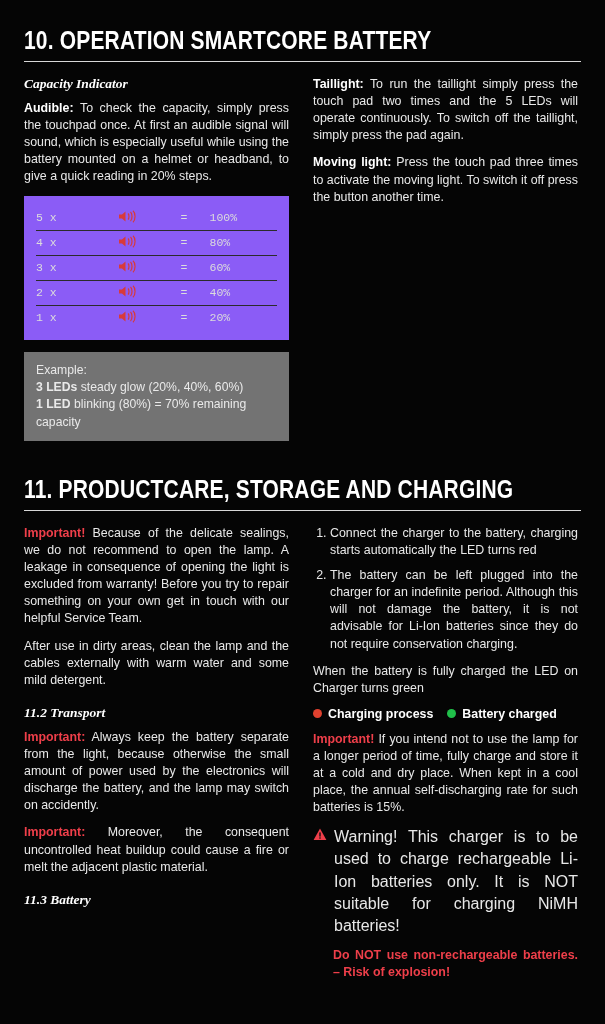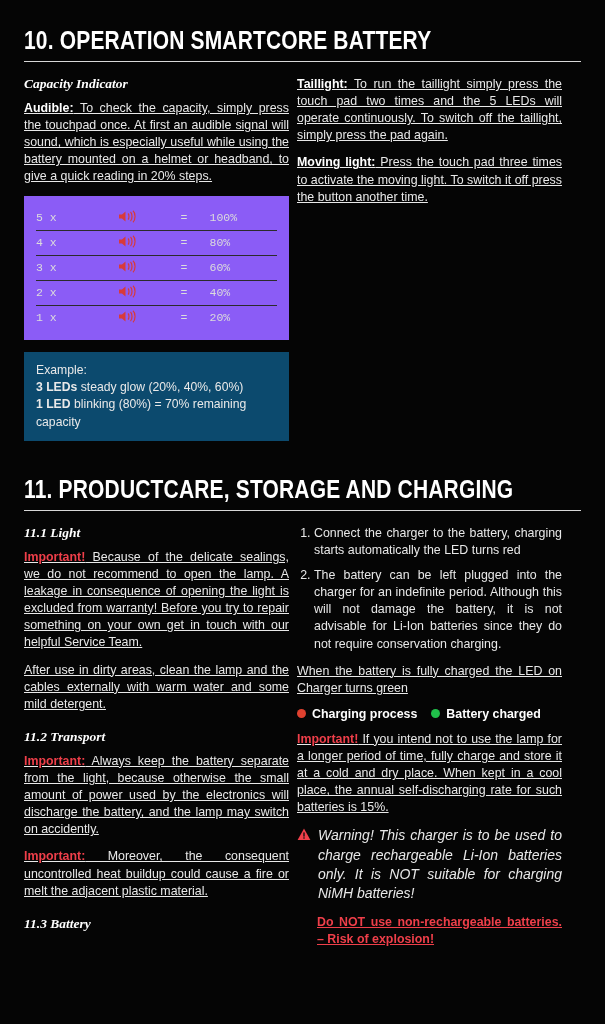--- a/index.html
+++ b/index.html
@@ -39,26 +39,26 @@
     border: 0;
     border-top: 1px solid #d8d8d8;
     margin: 6px 0 0 0;
   }
   .head-block { margin-top: 26px; }
   .head-block.second { margin-top: 34px; }
 
   
   .cols {
     display: flex;
-    gap: 8px;
+    gap: 24px;
     margin-top: 14px;
   }
   .col { width: 265px; }
 
-  p { margin: 0 0 10px 0; text-decoration: underline; }
+  p { margin: 0 0 10px 0; }
 
   .sub-italic {
     font-family: "Liberation Serif", serif;
     font-style: italic;
     font-weight: bold;
     font-size: 13.5px;
     color: #ffffff;
     margin: 0 0 8px 0;
   }
 
@@ -94,21 +94,21 @@
   td.c-count { width: 34%; }
   td.c-icon  { width: 26%; }
   td.c-eq    { width: 12%; }
   td.c-val   { width: 28%; }
 
   .spk { display: inline-block; line-height: 1; }
   .spk svg { display: block; }
 
   
   .example {
-    background: #0c4a6e;
+    background: #737373;
     padding: 10px 12px;
     font-size: 12.2px;
     line-height: 1.42;
     color: #e9e9e9;
     margin-top: 6px;
   }
   .example .t { display: block; }
 
   
   ol.steps {
@@ -129,21 +129,21 @@
     font-size: 12.4px;
     font-weight: bold;
     color: #ffffff;
   }
   .legend .item { display: flex; align-items: center; gap: 6px; }
   .dot { width: 9px; height: 9px; border-radius: 50%; display: inline-block; }
 
   
   .warn-row { display: flex; gap: 7px; align-items: flex-start; }
   .warn-tri { flex: 0 0 auto; margin-top: 1px; }
-  .warn-txt { font-size: 14px; line-height: 1.38; text-align: justify; font-style: italic; }
+  .warn-txt { font-size: 16px; line-height: 1.38; text-align: justify; }
   .indent { padding-left: 20px; }
 </style>
 </head>
 <body>
 
 <div class="page">
 
   <div class="head-block">
     <h1 class="section-head">10. OPERATION SMARTCORE BATTERY</h1>
     <hr class="head-rule">
@@ -243,21 +243,20 @@
   </div>
 
   <div class="head-block second">
     <h1 class="section-head">11. PRODUCTCARE, STORAGE AND CHARGING</h1>
     <hr class="head-rule">
   </div>
 
   <div class="cols">
 
     <div class="col">
-      <div class="sub-italic">11.1 Light</div>
       <p class="body-txt"><span class="red">Important!</span><span> Because of the delicate sealings, we do not recommend to open the lamp. A leakage in consequence of opening the light is excluded from warranty! Before you try to repair something on your own get in touch with our helpful Service Team.</span></p>
       <p class="body-txt">After use in dirty areas, clean the lamp and the cables externally with warm water and some mild detergent.</p>
 
       <div class="sub-italic" style="margin-top:16px;">11.2 Transport</div>
       <p class="body-txt"><span class="red">Important:</span><span> Always keep the battery separate from the light, because otherwise the small amount of power used by the electronics will discharge the battery, and the lamp may switch on accidently.</span></p>
       <p class="body-txt"><span class="red">Important:</span><span> Moreover, the consequent uncontrolled heat buildup could cause a fire or melt the adjacent plastic material.</span></p>
 
       <div class="sub-italic" style="margin-top:16px;">11.3 Battery</div>
 
     </div>

